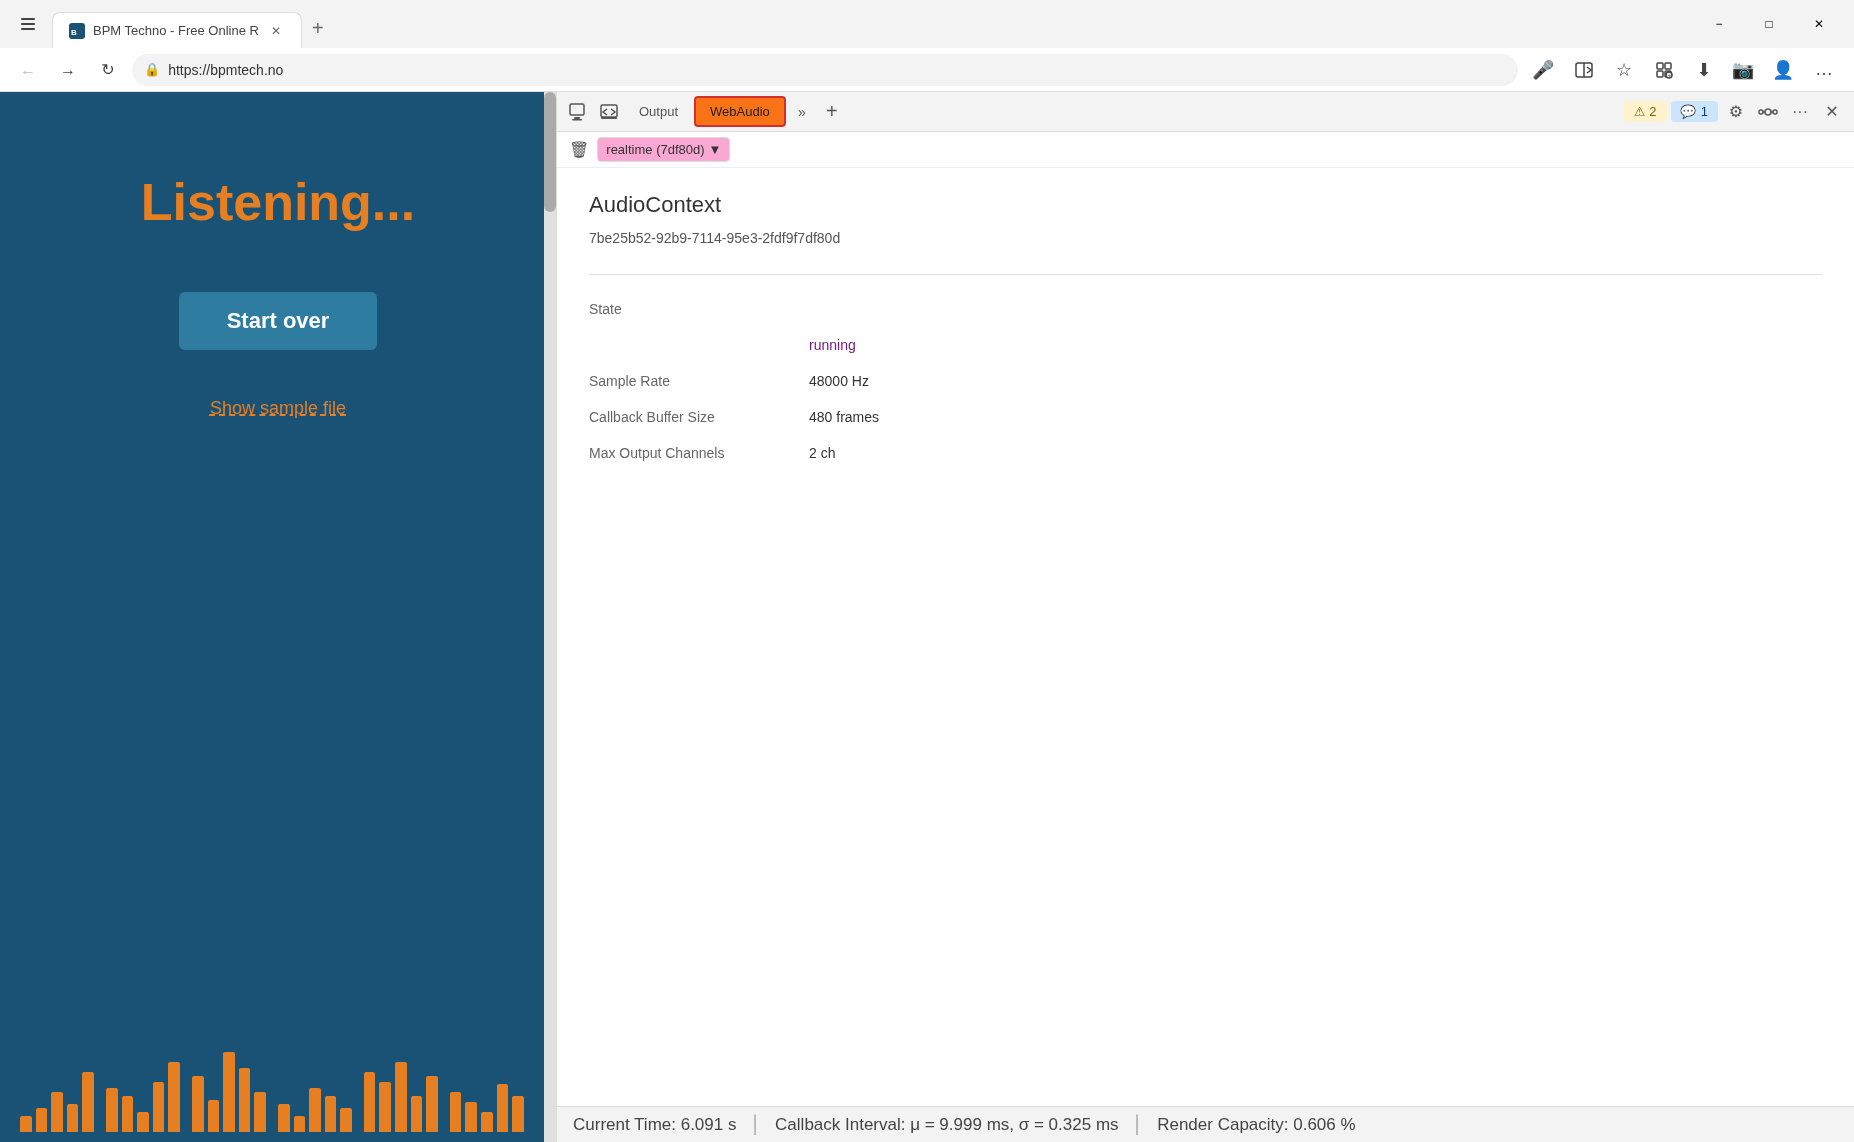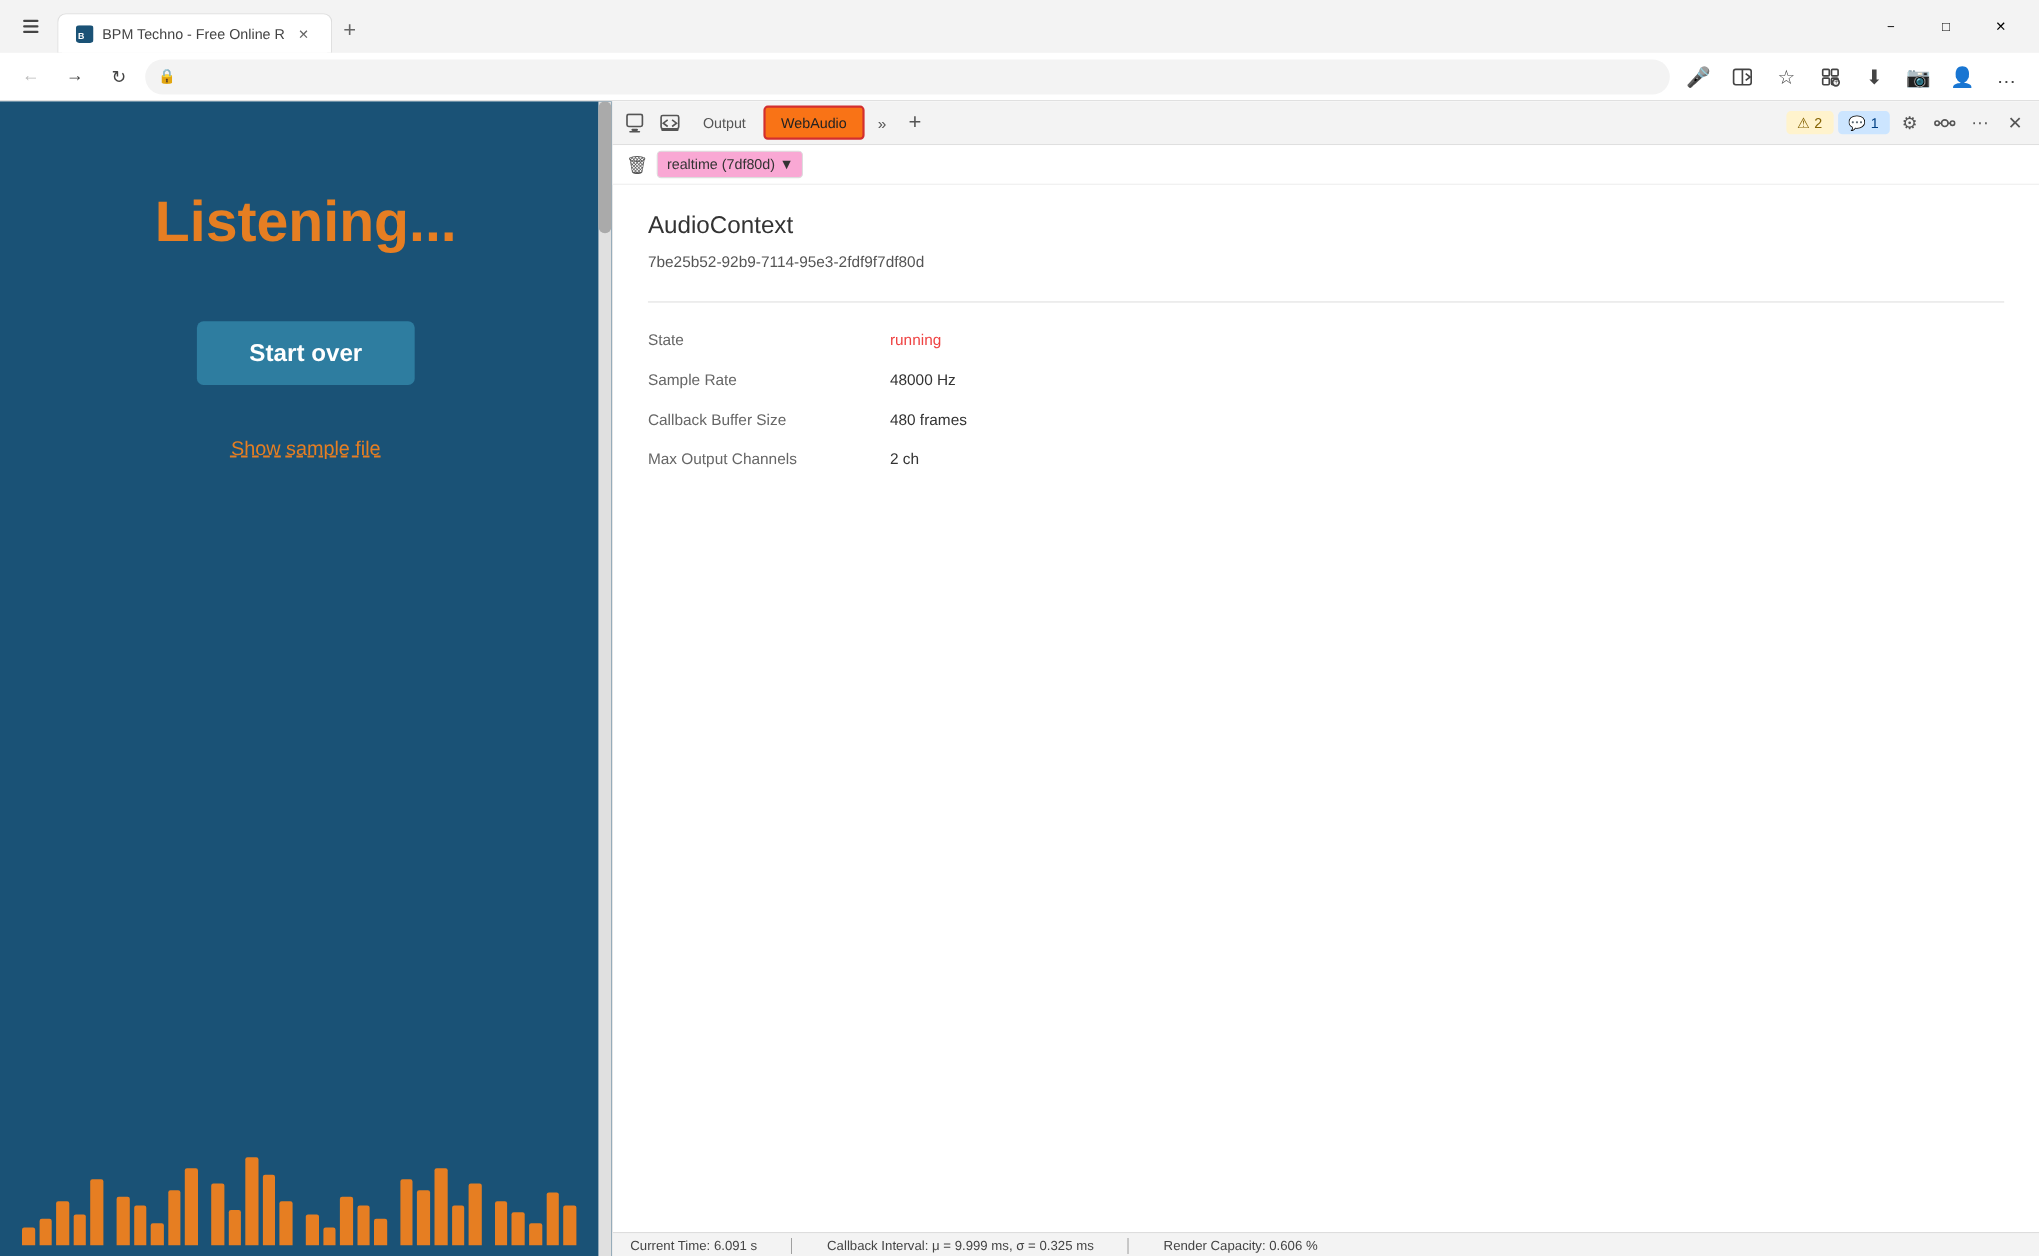--- a/index.html
+++ b/index.html
@@ -131,26 +131,26 @@
       display: flex; align-items: center; gap: 4px;
     }
 
     .devtools-content { flex: 1; padding: 24px 32px; overflow-y: auto; }
     .audio-context-title { font-size: 22px; font-weight: 400; color: #333; margin-bottom: 12px; }
     .audio-context-id { font-size: 14px; color: #555; margin-bottom: 28px; }
     .separator { border: none; border-top: 1px solid #e0e0e0; margin-bottom: 24px; }
     .properties-table { display: grid; grid-template-columns: 220px 1fr; gap: 16px 0; }
     .prop-label { font-size: 14px; color: #666; padding: 2px 0; }
     .prop-value { font-size: 14px; color: #333; padding: 2px 0; }
-    .prop-value.running { color: #ef4444; }
+    .prop-value.running { color: #701a75; margin-top: 36px; }
 
     .devtools-statusbar {
-      height: 22px; background: #f3f3f3; display: flex; align-items: center;
-      padding: 0 16px; font-size: 12px; color: #444; border-top: 1px solid #ddd;
-      gap: 24px;
+      height: 36px; background: #f3f3f3; display: flex; align-items: center;
+      padding: 0 16px; font-size: 17px; color: #444; border-top: 1px solid #ddd;
+      gap: 10px;
     }
     .status-separator { color: #999; margin: 0 4px; }
 
     
     .bar { background: #e67e22; border-radius: 2px 2px 0 0; }
   </style>
 </head>
 <body>
 
 <div class="browser-frame">
@@ -187,20 +187,21 @@
       <div class="win-btn close">✕</div>
     </div>
   </div>
 
   <div class="address-bar-row">
     <div class="nav-btn disabled">←</div>
     <div class="nav-btn">→</div>
     <div class="nav-btn">↻</div>
     <div class="address-box">
       <span class="address-icon">🔒</span>
+      <span class="address-url">https://bpmtech.no</span>
     </div>
     <div class="toolbar-right">
       <div class="toolbar-btn">🎤</div>
       <div class="toolbar-btn">
         <svg width="20" height="20" viewBox="0 0 20 20" fill="none">
           <rect x="2" y="3" width="16" height="14" rx="2" stroke="#444" stroke-width="1.5" fill="none"></rect>
           <line x1="10" y1="3" x2="10" y2="17" stroke="#444" stroke-width="1.5"></line>
           <polyline points="13,7 17,10 13,13" stroke="#444" stroke-width="1.5" fill="none"></polyline>
         </svg>
       </div>

